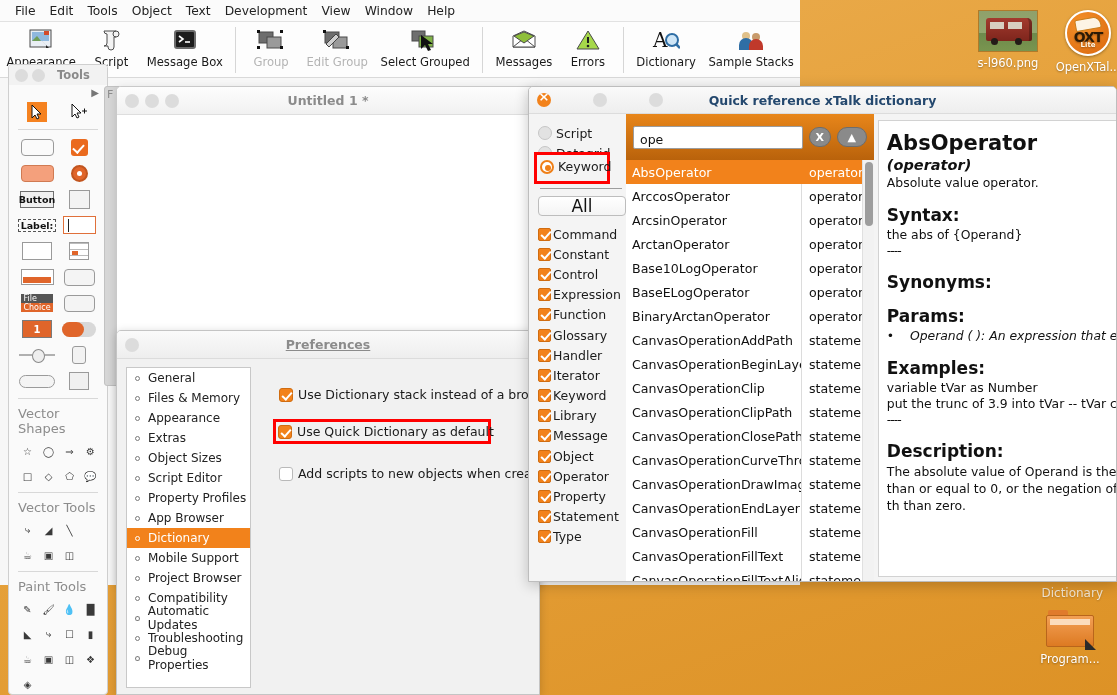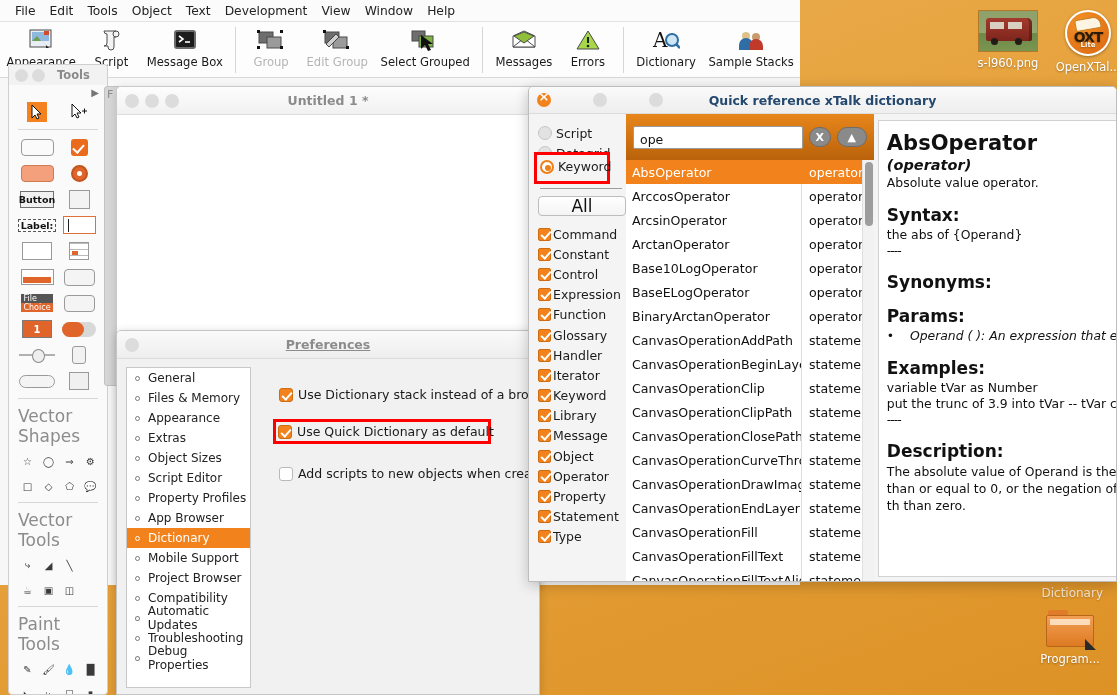--- a/index.html
+++ b/index.html
@@ -78,21 +78,21 @@
     background:#f2f2f2; }
   .tb-dot { width:13px; height:13px; border-radius:50%; background:#dcdcdc; }
   #tools-title { margin-left:8px; font-size:11.5px; font-weight:bold; color:#8a8a8a; }
   #tools-disclosure { text-align:right; padding:2px 8px 0 0; color:#767676; font-size:10px; }
   .tool-grid { display:grid; grid-template-columns:repeat(2,1fr); gap:4px 2px;
     padding:3px 8px; justify-items:center; }
   .tool-grid.quad { grid-template-columns:repeat(4,1fr); gap:5px 0; }
   .tool-cell { width:38px; height:22px; display:flex; align-items:center; justify-content:center;
     font-size:10px; color:#3a3a3a; }
   .tool-grid.quad .tool-cell { width:21px; height:20px; }
-  .sec-title { font-size:17px; color:#8c8c8c; padding:4px 0 2px 9px; }
+  .sec-title { font-size:13px; color:#8c8c8c; padding:4px 0 2px 9px; }
   .sec-rule { height:1px; background:#d8d8d8; margin:3px 9px; }
   .sw-rect { width:33px;height:17px;border:1px solid #9a9a9a;border-radius:4px;background:#fafafa; }
   .sw-rect.fill { background:#f4a07c; border-color:#d07a52; }
   .sw-check { width:17px;height:17px;border-radius:3px;background:#ea6a1e;position:relative; }
   .sw-check:after{content:"";position:absolute;left:4px;top:3px;width:5px;height:9px;
     border:2px solid #fff;border-top:0;border-left:0;transform:rotate(42deg);}
   .sw-radio { width:17px;height:17px;border-radius:50%;background:#e0652a;
     border:2px solid #c2551f; position:relative; }
   .sw-radio:after{content:"";position:absolute;left:4px;top:4px;width:5px;height:5px;
     border-radius:50%;background:#fff;}

